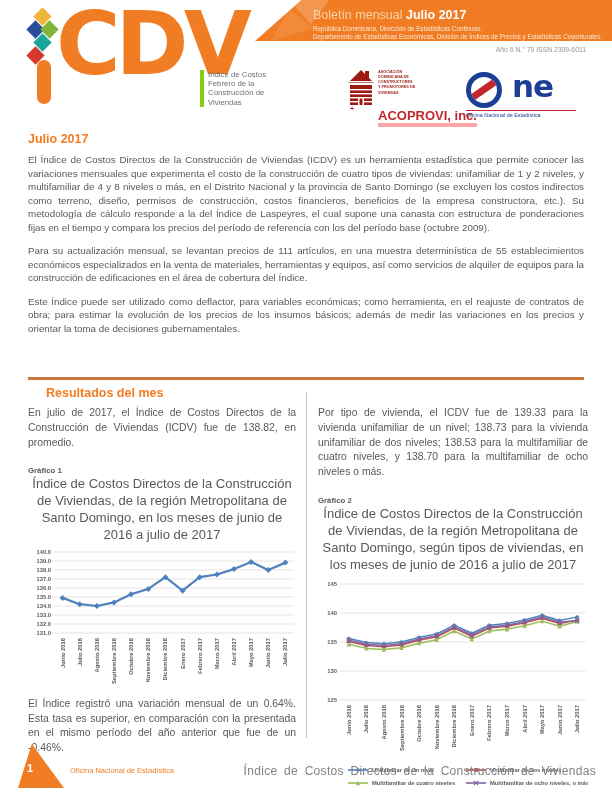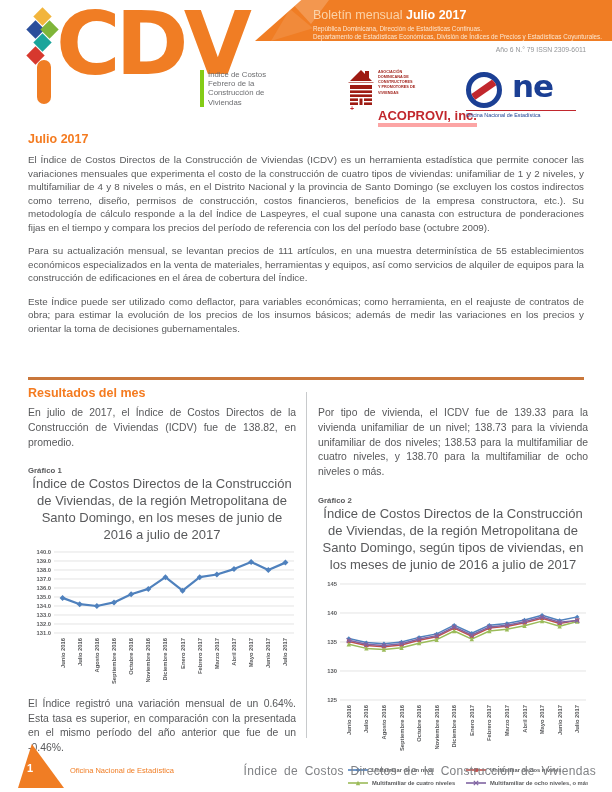--- a/index.html
+++ b/index.html
@@ -47,21 +47,21 @@
                padding-top:1px;width:110px;}
 
   
   .intro{position:absolute;left:28px;top:132px;width:556px;}
   .h-orange{font-size:12.5px;font-weight:bold;color:#F47B20;margin:0 0 7px 0;}
   .para{font-size:9.8px;line-height:1.38;text-align:justify;margin:0 0 10px 0;color:#58595B;}
 
   .rule{position:absolute;left:28px;top:377px;width:556px;height:2.5px;background:#C9773B;}
 
   
-  .results-h{position:absolute;left:28px;top:386px;}
+  .results-h{position:absolute;left:46px;top:386px;}
   .col-left{position:absolute;left:28px;top:406px;width:268px;}
   .col-right{position:absolute;left:318px;top:406px;width:270px;}
   .col-div{position:absolute;left:306px;top:392px;width:1px;height:346px;background:#C8CACC;}
   .cpara{font-size:10.4px;line-height:1.42;text-align:justify;color:#58595B;margin:0;}
   .chart-label{text-align:left;font-size:7.8px;font-weight:bold;color:#58595B;margin-top:16px;}
   .chart-title{text-align:center;font-size:13px;color:#58595B;line-height:1.3;margin:1px 4px 3px 4px;}
   svg.chart{display:block;}
   .footnote{font-size:10.4px;line-height:1.42;text-align:justify;color:#58595B;margin-top:4px;}
 
   

